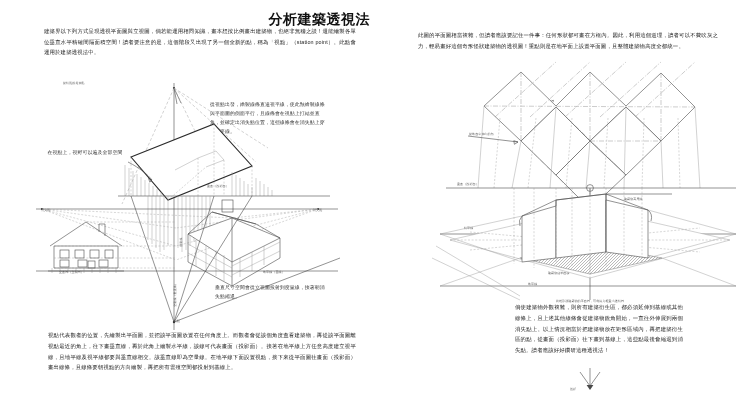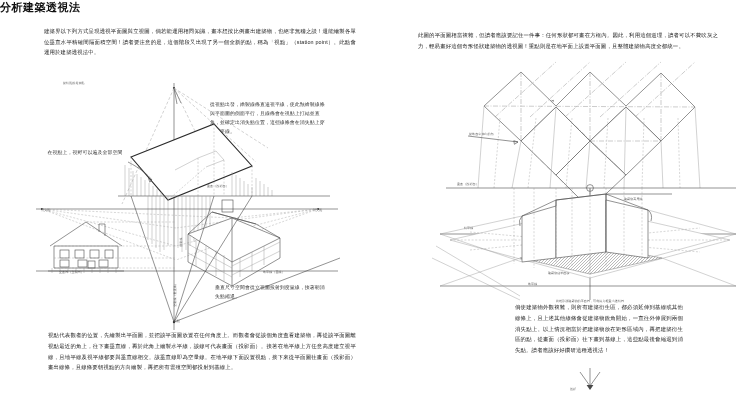--- a/index.html
+++ b/index.html
@@ -5,22 +5,22 @@
   html,body{margin:0;padding:0;}
   body{
     width:740px;height:408px;overflow:hidden;background:#ffffff;
     font-family:"Liberation Sans","DejaVu Sans",sans-serif;color:#1a1a1a;
     position:relative;
   }
   .page{position:absolute;inset:0;}
 
   
   .title{
-    position:absolute;left:0;top:0;width:370px;text-align:left;
-    font-size:11px;font-weight:bold;letter-spacing:.5px;color:#111;
+    position:absolute;left:0;top:11px;width:370px;text-align:right;
+    font-size:14px;font-weight:bold;letter-spacing:.5px;color:#111;
   }
 
   
   .para{
     position:absolute;font-size:5.4px;line-height:1.95;color:#222;
     text-align:justify;letter-spacing:.15px;
   }
   #intro-left{left:44px;top:26px;width:312px;}
   #intro-right{left:418px;top:30px;width:300px;}
   #bottom-left{left:48px;top:330px;width:308px;line-height:2.0;}

